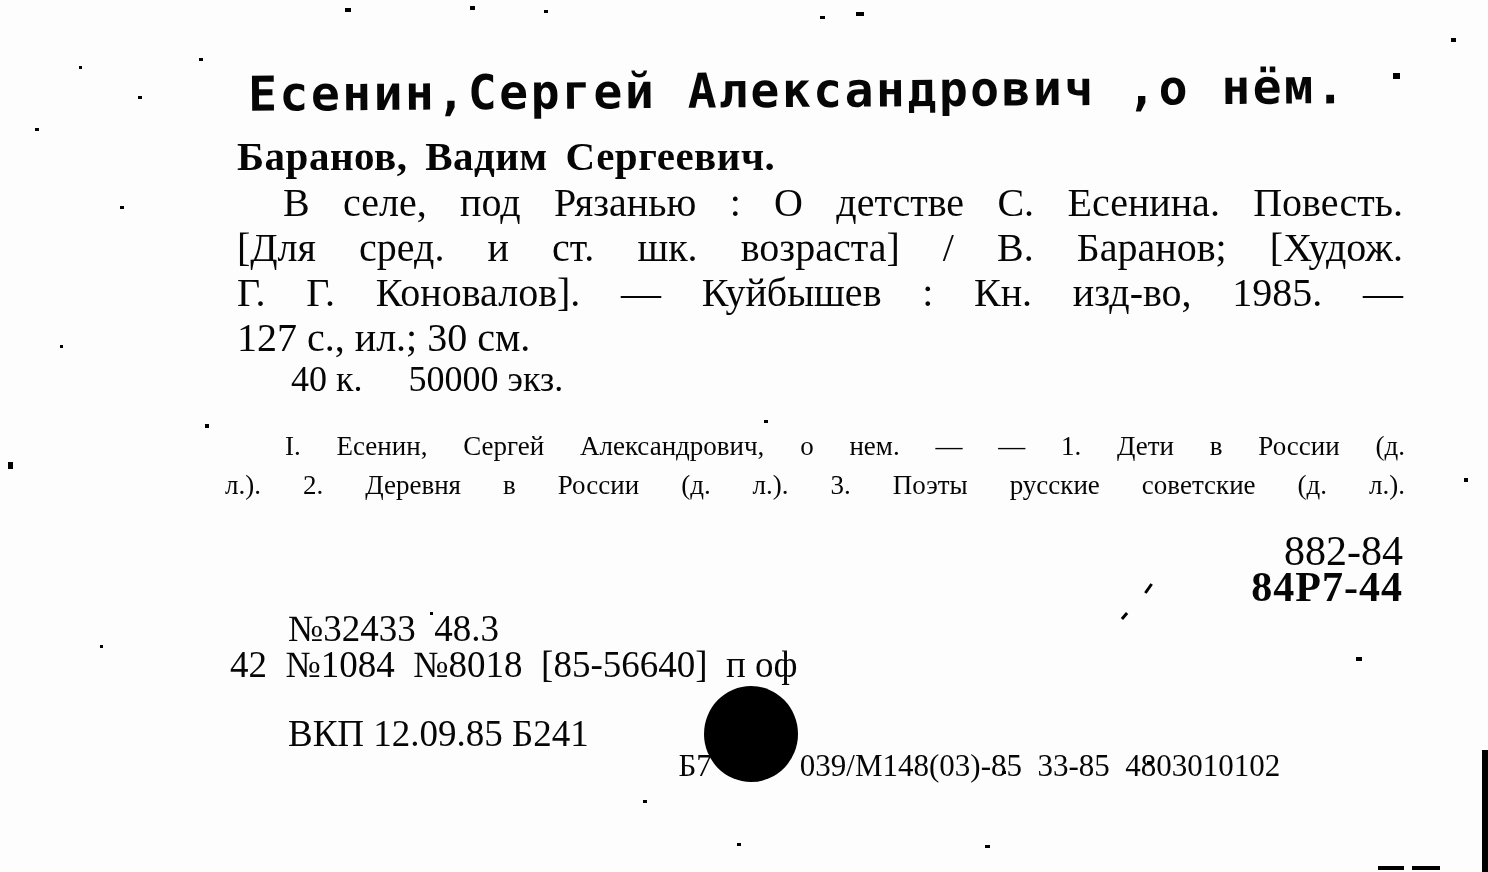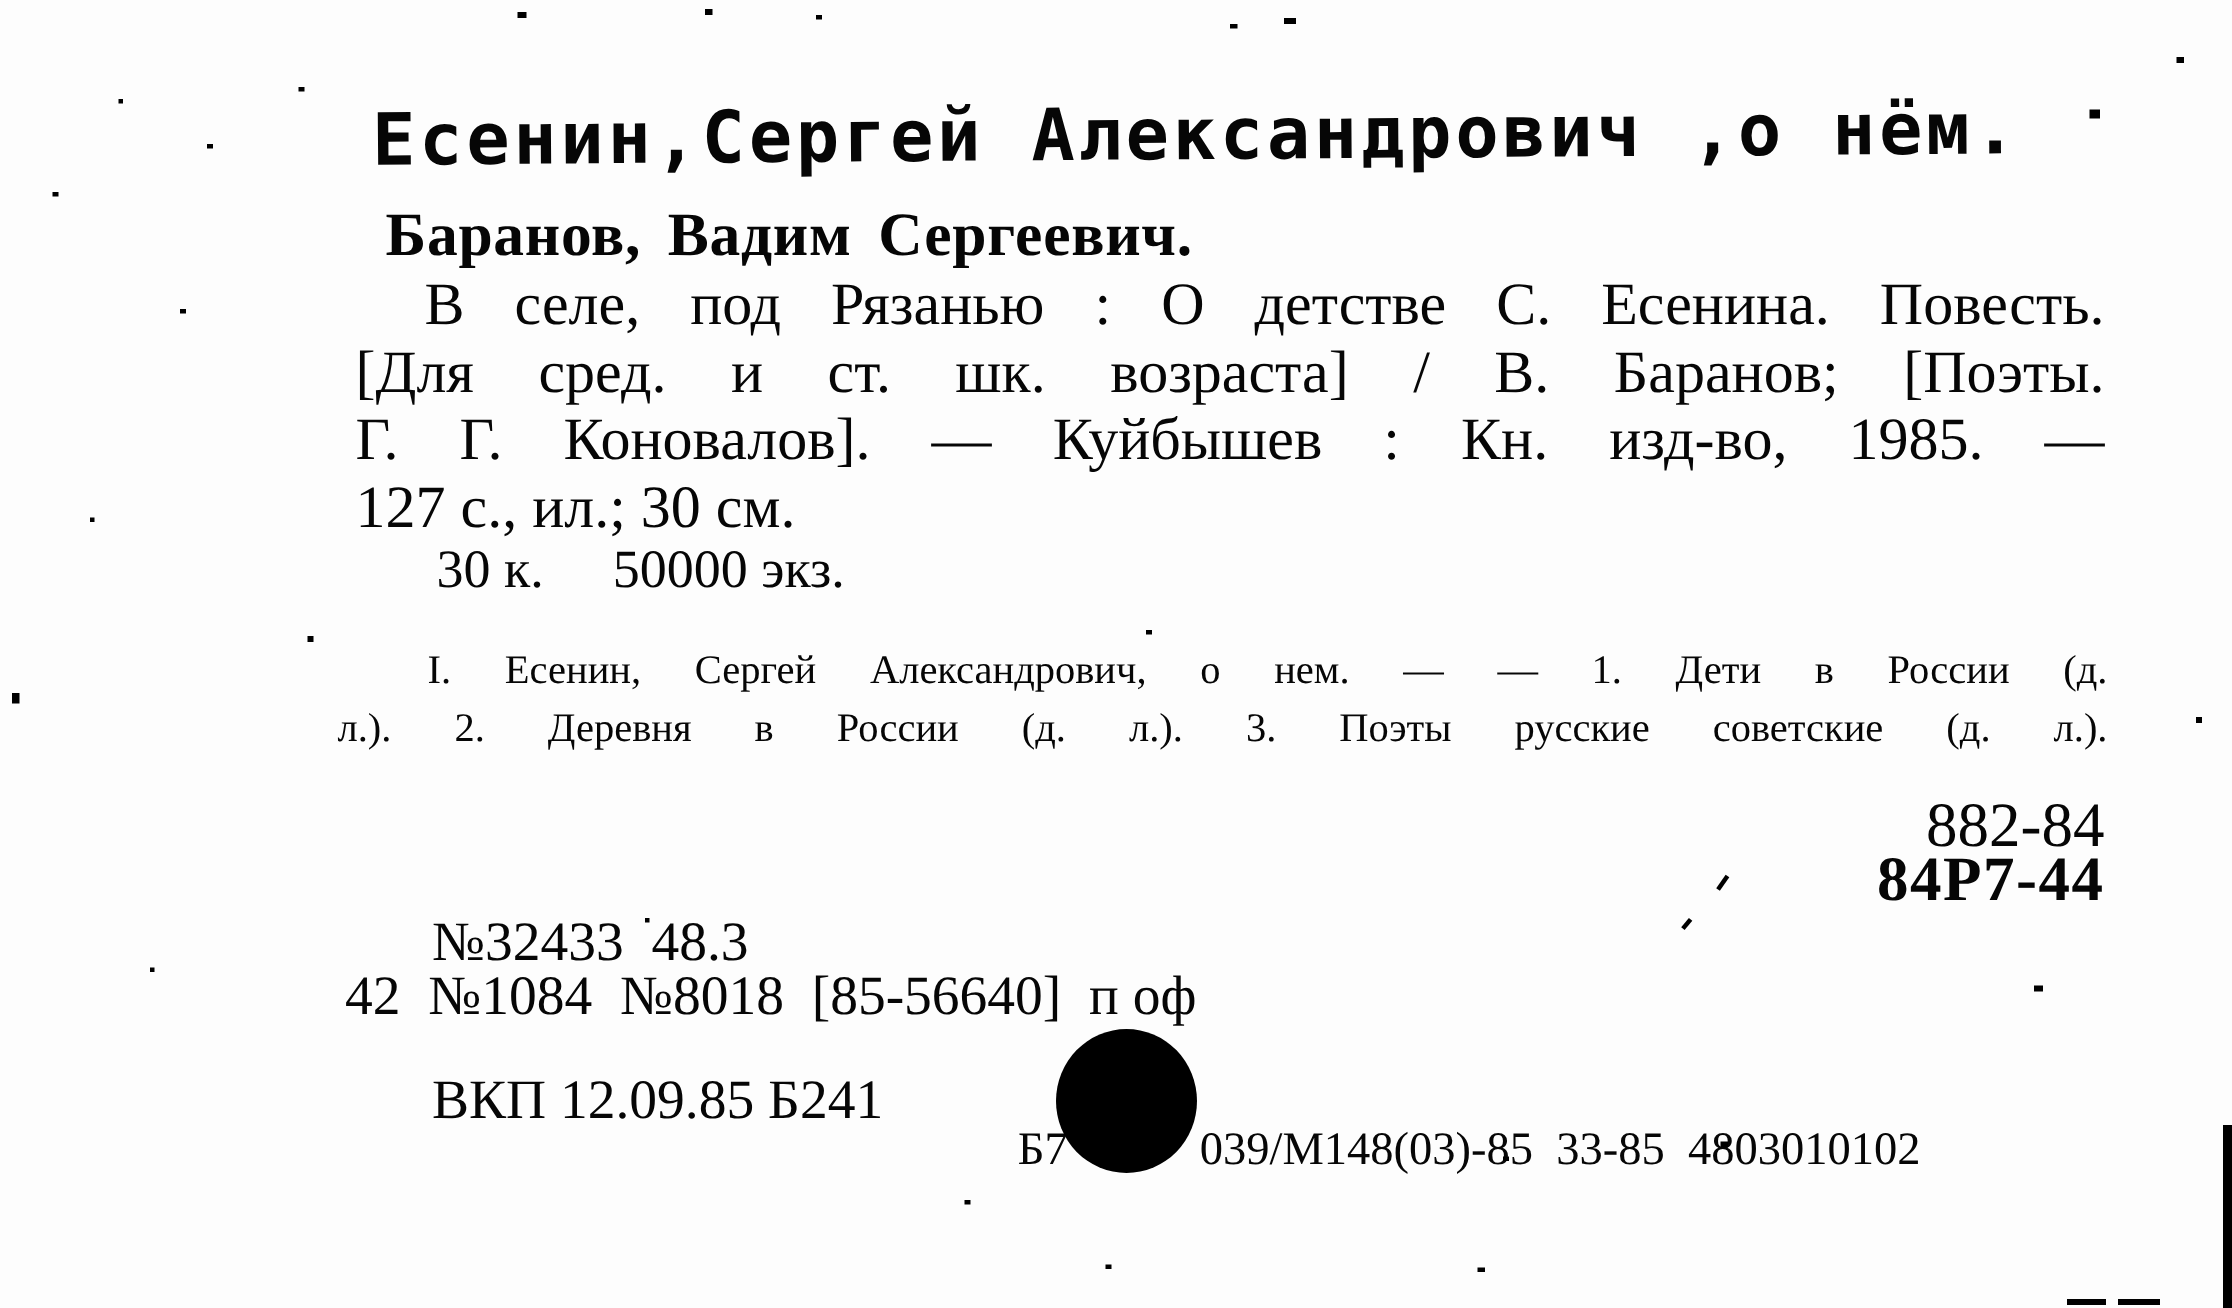--- a/index.html
+++ b/index.html
@@ -12,21 +12,21 @@
   
   .heading{
     left:248px;top:62px;
     font-family:"DejaVu Sans Mono","Liberation Mono",monospace;
     font-size:48px;font-weight:700;letter-spacing:2.5px;
     white-space:nowrap;transform:rotate(-0.4deg);
   }
   
   .author{
     left:237px;top:132px;font-size:41px;font-weight:700;
-    word-spacing:7px;letter-spacing:.5px;white-space:nowrap;margin-left:20px;
+    word-spacing:7px;letter-spacing:.5px;white-space:nowrap;
   }
   
   .desc{left:237px;width:1166px;font-size:40px;line-height:47px;
         text-align:justify;text-align-last:justify}
   .d0{left:283px;width:1120px;top:179px}
   .d1{top:224px}
   .d2{top:269px}
   .d3{top:314px;width:auto;text-align:left;text-align-last:left;white-space:nowrap}
   
   .price-row{left:291px;top:358px;font-size:36px;white-space:nowrap}
@@ -54,26 +54,26 @@
   .speck{position:absolute;background:#000}
 </style>
 </head>
 <body>
 
 <div class="abs heading">Есенин,Сергей Александрович ,о нём.</div>
 
 <div class="abs author">Баранов, Вадим Сергеевич.</div>
 
 <div class="abs desc d0">В селе, под Рязанью : О детстве С. Есенина. Повесть.</div>
-<div class="abs desc d1">[Для сред. и ст. шк. возраста] / В. Баранов; [Поэты.</div>
+<div class="abs desc d1">[Для сред. и ст. шк. возраста] / В. Баранов; [Худож.</div>
 <div class="abs desc d2">Г. Г. Коновалов]. — Куйбышев : Кн. изд-во, 1985. —</div>
 <div class="abs desc d3">127 с., ил.; 30 см.</div>
 
 <div class="abs price-row">
-  <span>30 к.</span><span class="gap"></span><span>50000 экз.</span>
+  <span>40 к.</span><span class="gap"></span><span>50000 экз.</span>
 </div>
 
 <div class="abs tracing t0">I. Есенин, Сергей Александрович, о нем. — — 1. Дети в России (д.</div>
 <div class="abs tracing t1">л.). 2. Деревня в России (д. л.). 3. Поэты русские советские (д. л.).</div>
 
 <div class="abs idx idx1">882-84</div>
 <div class="abs idx idx2">84Р7-44</div>
 
 <div class="abs acc acc0">№32433  48.3</div>
 <div class="abs acc acc1">42  №1084  №8018  [85-56640]  п оф</div>

